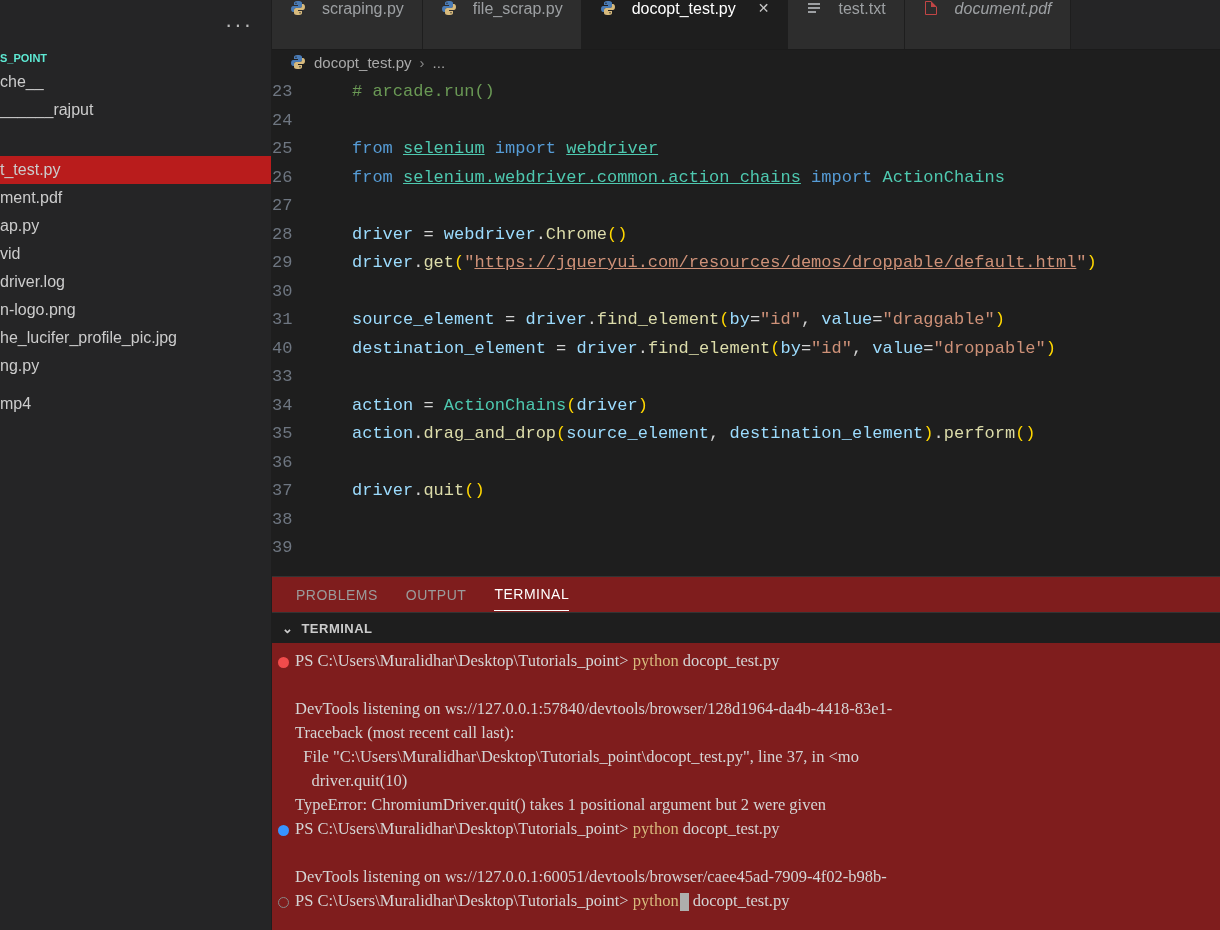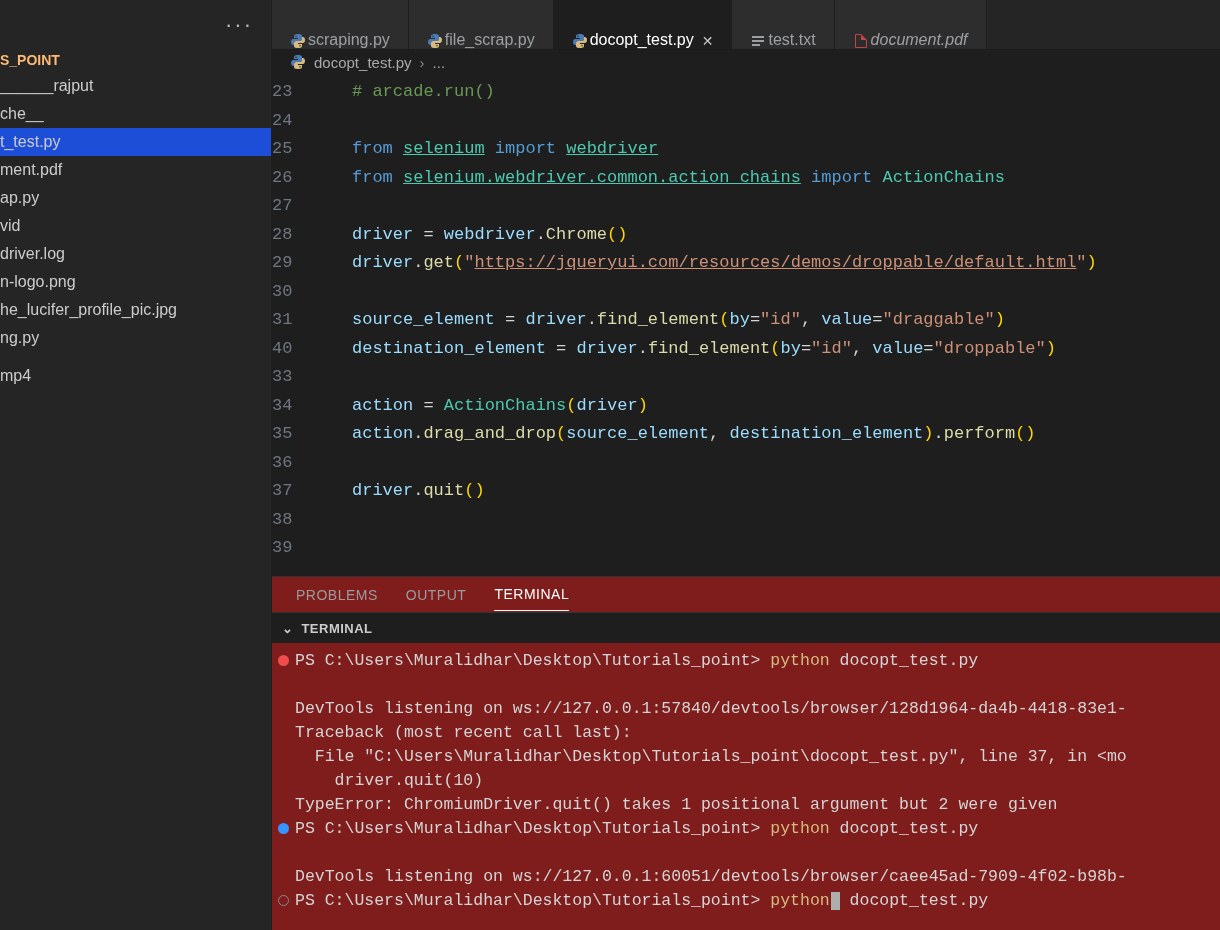--- a/index.html
+++ b/index.html
@@ -3,31 +3,31 @@
 <meta charset="utf-8">
 <style>
   * { box-sizing: border-box; margin: 0; padding: 0; }
   html, body { width: 1220px; height: 930px; overflow: hidden; background: #1e1e1e; font-family: "Segoe UI", Arial, sans-serif; color: #cccccc; }
   .root { display: flex; width: 100%; height: 100%; }
 
   
   .sidebar { width: 272px; background: #252526; display: flex; flex-direction: column; border-right: 1px solid #1e1e1e; }
   .sidebar-top { height: 50px; display:flex; align-items:center; justify-content:flex-end; padding-right:18px; color:#bbbbbb; }
   .ellipsis { font-size: 22px; letter-spacing: 2px; cursor: pointer; }
-  .explorer-header { padding: 2px 0 4px 0; font-size: 14px; font-weight: 700; color:#fdba74; }
+  .explorer-header { padding: 2px 0 4px 0; font-size: 11px; font-weight: 700; color:#5eead4; }
   .file-list { list-style: none; }
   .file-list li { padding: 5px 0 5px 0; font-size: 16px; color:#cccccc; cursor:pointer; white-space: nowrap; }
-  .file-list li.selected { background: #1d4ed8; }
+  .file-list li.selected { background: #b91c1c; margin-top: 32px; }
 
   
   .main { flex: 1; display:flex; flex-direction: column; background:#1e1e1e; min-width:0; }
 
   
   .tabbar { height: 50px; display:flex; align-items:stretch; background:#252526; border-bottom:1px solid #1b1b1b; }
-  .tab { display:flex; align-items:flex-end; gap:2px; padding:0 18px; font-size:16px; color:#9da0a3; background:#2d2d2d; border-right:1px solid #1e1e1e; cursor:pointer; font-style: normal; }
+  .tab { display:flex; align-items:flex-start; gap:16px; padding:0 18px; font-size:16px; color:#9da0a3; background:#2d2d2d; border-right:1px solid #1e1e1e; cursor:pointer; font-style: normal; }
   .tab .tab-label { white-space: nowrap; }
   .tab.active { background:#1e1e1e; color:#ffffff; }
   .tab.italic .tab-label { font-style: italic; }
   .tab .close { color:#c5c5c5; font-size:14px; margin-left:6px; }
   .ficon { width:16px; height:16px; display:inline-flex; align-items:center; justify-content:center; }
   .ficon.py { color:#4a7bb5; }
   .ficon.txt { color:#9da0a3; }
   .ficon.pdf { color:#c14545; }
 
   
@@ -54,43 +54,43 @@
   .tok-paren   { color:#ffd700; }
   .tok-op      { color:#d4d4d4; }
 
   
   .panel { height:354px; border-top:1px solid #333; display:flex; flex-direction:column; background:#7f1d1d; }
   .panel-tabs { height:36px; display:flex; align-items:center; gap:28px; padding-left:24px; font-size:14px; color:#9b9b9b; border-bottom:1px solid #333; letter-spacing:0.5px;}
   .panel-tab { padding:8px 0; cursor:pointer; }
   .panel-tab.active { color:#ffffff; border-bottom:1px solid #ffffff; }
   .panel-header { height:30px; display:flex; align-items:center; gap:8px; padding-left:6px; font-size:13px; font-weight:700; color:#cccccc; background:#1e1e1e; letter-spacing:0.5px;}
   .panel-header .chev { font-size:13px; color:#cccccc; margin-left:4px;}
-  .terminal { flex:1; font-family: Liberation Mono, monospace; font-size:16.5px; line-height:24px; padding:6px 0 0 6px; white-space: pre; overflow:hidden;}
+  .terminal { flex:1; font-family: Liberation Serif, serif; font-size:16.5px; line-height:24px; padding:6px 0 0 6px; white-space: pre; overflow:hidden;}
   .term-ps { color:#d4d4d4; }
   .term-yellow { color:#d7ba7d; }
   .term-white { color:#d4d4d4; }
   .term-dot { display:inline-block; width:11px; height:11px; border-radius:50%; vertical-align:middle; margin-right:6px; }
   .term-dot.red { background:#f14c4c; }
   .term-dot.blue { background:#3794ff; }
   .term-dot.empty { background:transparent; border:1px solid #888;}
   .cursor-block { display:inline-block; width:9px; height:18px; background:#aeafad; vertical-align:middle; margin-left:1px;}
 </style>
 </head>
 <body>
 
 <div class="root">
 
   <aside class="sidebar">
     <div class="sidebar-top">
       <span class="ellipsis">···</span>
     </div>
     <div class="explorer-header">S_POINT</div>
     <ul class="file-list" id="file-list">
+        <li>che__</li>
         <li>______rajput</li>
-        <li>che__</li>
         <li class="selected">t_test.py</li>
         <li>ment.pdf</li>
         <li>ap.py</li>
         <li>vid</li>
         <li>driver.log</li>
         <li>n-logo.png</li>
         <li>he_lucifer_profile_pic.jpg</li>
         <li>ng.py</li>
         <li></li>
         <li>mp4</li>

